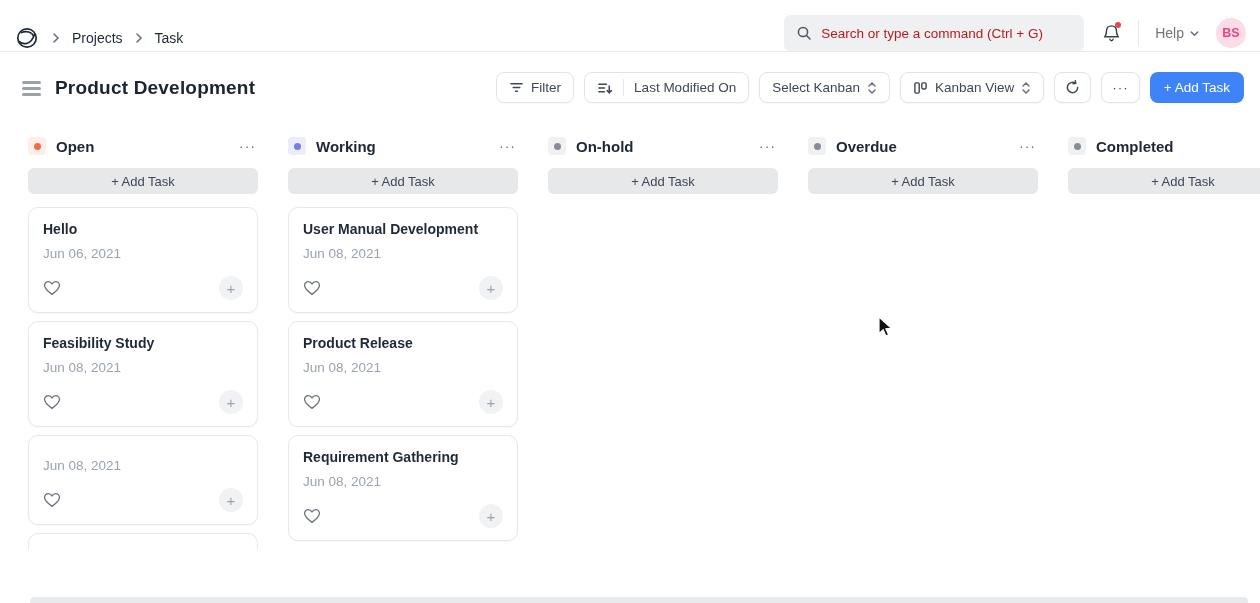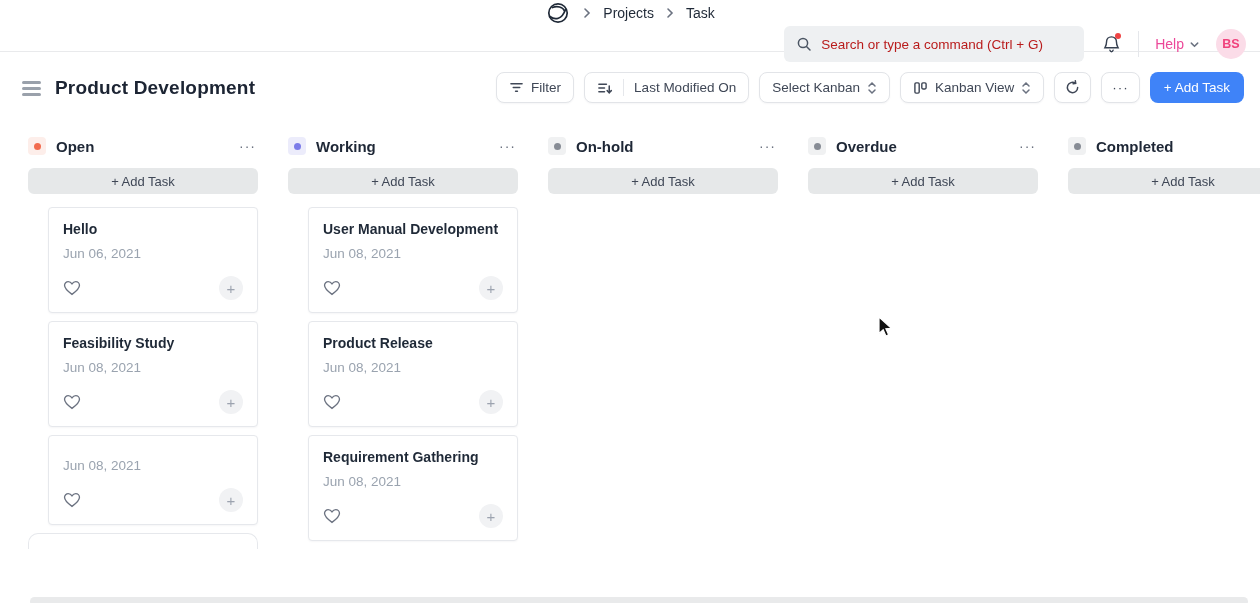--- a/index.html
+++ b/index.html
@@ -1,32 +1,32 @@
 <!DOCTYPE html>
 <html><head>
 <meta charset="utf-8">
 <style>
   * { margin:0; padding:0; box-sizing:border-box; }
   html,body { width:1260px; height:603px; overflow:hidden; background:#fff;
     font-family:"Liberation Sans", sans-serif; color:#1f2937; }
 
   
-  .topbar { height:52px; display:flex; align-items:center; padding:0 14px;
-    border-bottom:1px solid #e9eaec; background:#fff;flex-direction:column; }
+  .topbar { height:52px; display:flex; align-items:flex-end; padding:0 14px;
+    border-bottom:1px solid #e9eaec; background:#fff; }
   .crumbs { display:flex; align-items:center; gap:10px; font-size:14px; color:#1f2937; }
   .crumb { cursor:pointer; }
   .crumb-sep { color:#6b7280; display:flex; align-items:center; }
   .topbar-right { margin-left:auto; display:flex; align-items:center; gap:16px; }
   .searchbox { width:300px; height:36px; background:#eef0f2; border-radius:6px;
     display:flex; align-items:center; gap:9px; padding:0 12px; }
   .searchbox .ph { font-size:13.5px; color:#b91c1c; }
   .bell-wrap { position:relative; width:22px; height:22px; display:flex; align-items:center; justify-content:center; }
   .bell-dot { position:absolute; top:0; right:1px; width:6px; height:6px; border-radius:50%; }
   .vdiv { width:1px; height:26px; background:#e5e7eb; }
-  .help { display:flex; align-items:center; gap:5px; font-size:14px; color:#ec4899; cursor:pointer; }
+  .help { display:flex; align-items:center; gap:5px; font-size:14px; color:#737373; cursor:pointer; }
   .avatar { width:30px; height:30px; border-radius:50%; display:flex; align-items:center;
     justify-content:center; font-size:12.5px; font-weight:bold; }
 
   
   .pagehead { display:flex; align-items:center; padding:20px 16px 18px 22px; gap:14px; }
   .hamburger { display:flex; flex-direction:column; gap:3.5px; width:19px; cursor:pointer; padding-top:2px; }
   .hamburger span { height:2.5px; background:#9aa1ab; border-radius:2px; }
   .page-title { font-size:19px; font-weight:bold; color:#1c2433; letter-spacing:.2px; }
   .toolbar { margin-left:auto; display:flex; align-items:center; gap:10px;border-radius:8px; }
   .tbtn { display:flex; align-items:center; gap:7px; height:31px; padding:0 12px;
@@ -44,22 +44,22 @@
   .col-head { display:flex; align-items:center; height:26px; margin-bottom:9px; }
   .state-badge { width:18px; height:18px; border-radius:4px; display:flex;
     align-items:center; justify-content:center; }
   .state-dot { width:7px; height:7px; border-radius:50%; }
   .col-title { margin-left:10px; font-size:15px; font-weight:bold; color:#1e2736; }
   .col-menu { margin-left:auto; color:#6b7280; font-size:14px; letter-spacing:1px;
     cursor:pointer; padding:0 2px; }
   .col-addtask { height:26px; background:#e6e8e9; border-radius:6px; display:flex;
     align-items:center; justify-content:center; font-size:13px; color:#3f4756; cursor:pointer; }
   .cards { margin-top:13px; display:flex; flex-direction:column; gap:8px; }
-  .card { background:#fff; border:1px solid #e6e8ec; border-radius:4px; padding:13px 14px 12px;
-    box-shadow:0 1px 2px rgba(16,24,40,.04); cursor:pointer;margin-left:20px; }
+  .card { background:#fff; border:1px solid #e6e8ec; border-radius:10px; padding:13px 14px 12px;
+    box-shadow:0 1px 2px rgba(16,24,40,.04); cursor:pointer; }
   .card-title { font-size:14px; font-weight:bold; color:#1f2937; }
   .card-date { font-size:13.5px; color:#9aa3af; margin-top:9px; }
   .card-foot { margin-top:15px; display:flex; align-items:center; justify-content:space-between; }
   .heart-btn { width:20px; height:20px; display:flex; align-items:center; cursor:pointer; }
   .plus-btn { width:24px; height:24px; border-radius:50%; background:#f1f2f4; color:#9ca3af;
     font-size:15px; display:flex; align-items:center; justify-content:center; cursor:pointer; }
   .card-partial { height:16px; background:#fff; border:1px solid #e6e8ec; border-bottom:none;
     border-radius:10px 10px 0 0; }
 
   .hscrollbar { position:absolute; left:30px; bottom:4px; width:1218px; height:9px;

